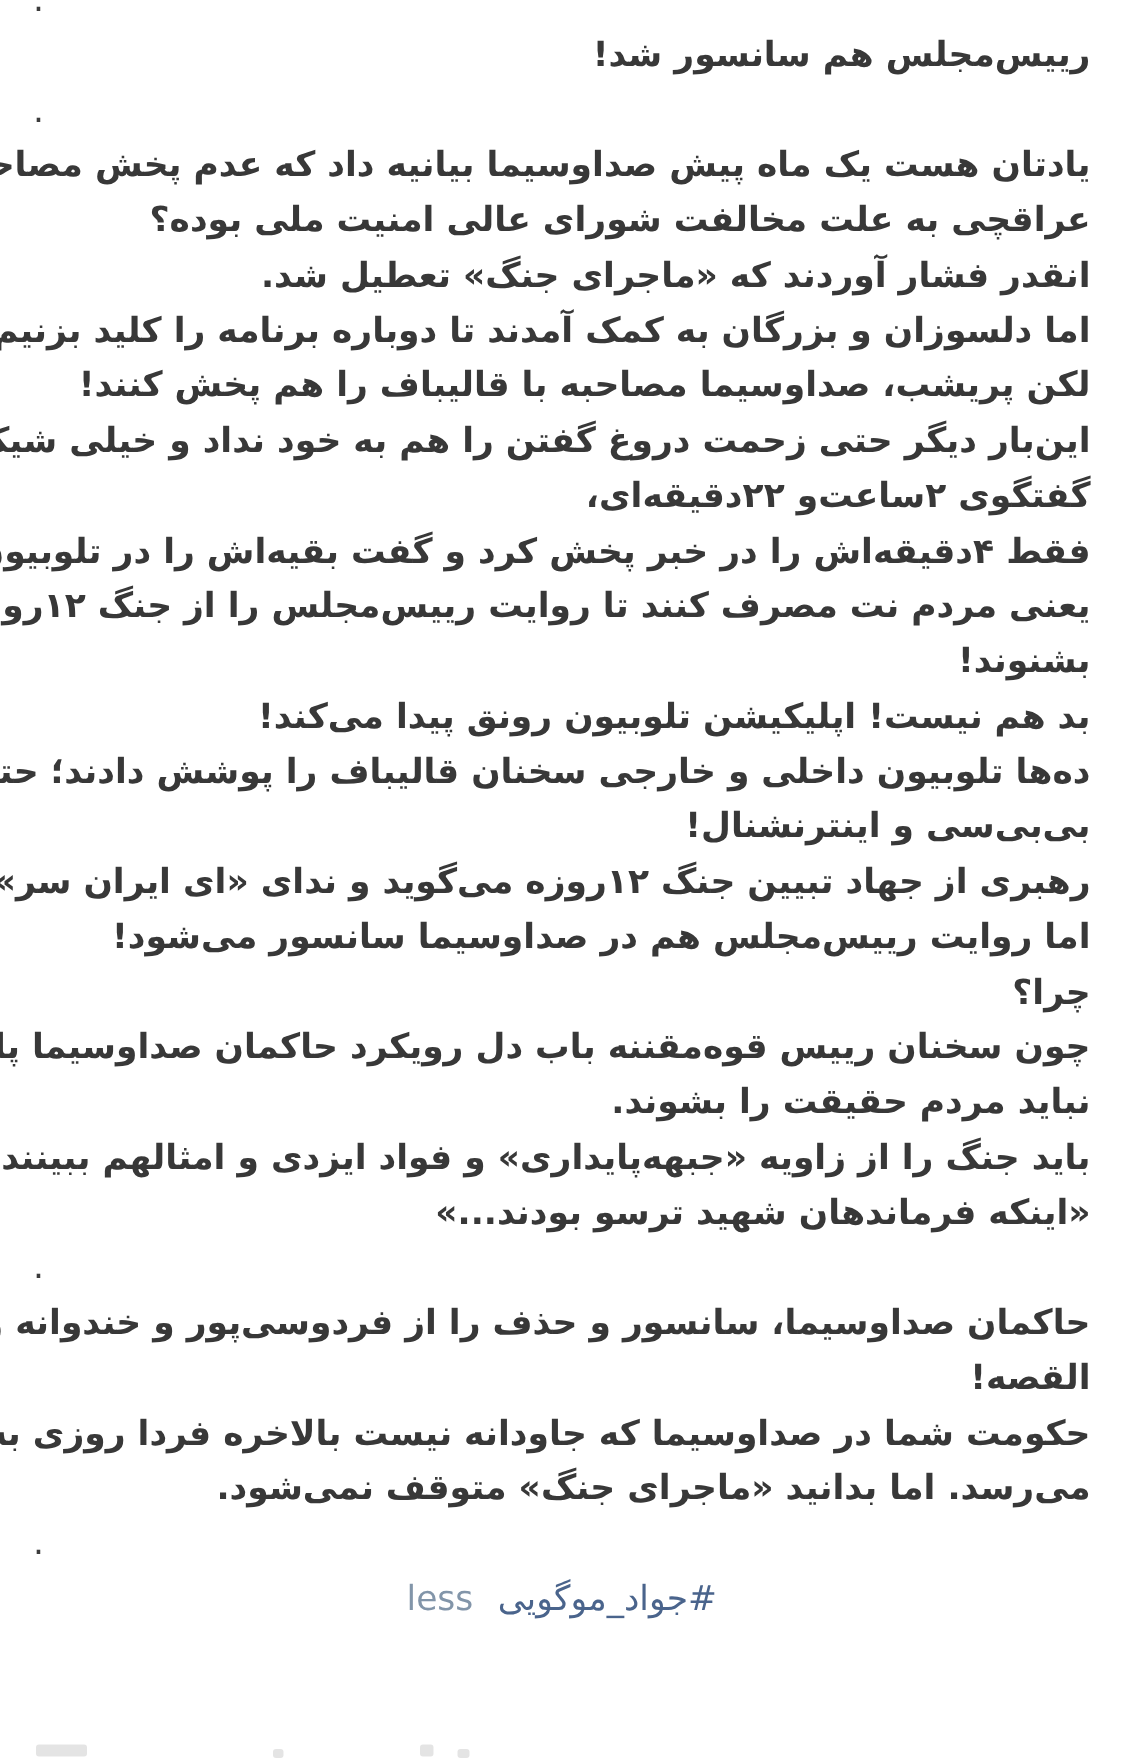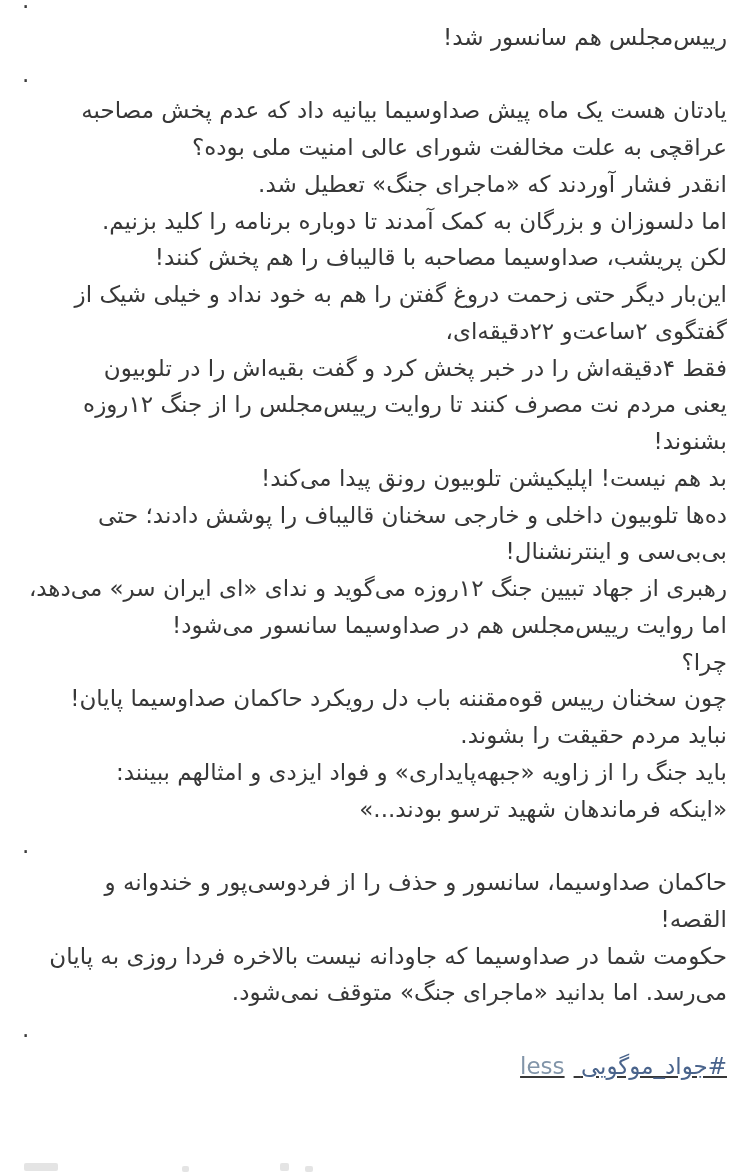--- a/index.html
+++ b/index.html
@@ -18,27 +18,28 @@
   .ln {
     font-size: 23px;
     line-height: 36.75px;
     color: #383838;
     white-space: nowrap;
   }
   .ln.rtl {
     direction: rtl;
     text-align: right;
     unicode-bidi: plaintext;
+    font-weight: bold;
   }
   .ln.dot {
     direction: ltr;
     text-align: left;
     color: #3c3c3c;
   }
-  .ln.footer { direction: rtl; text-align: right; text-decoration: underline; }
+  .ln.footer { direction: rtl; text-align: center; }
   .hashtag { color: #4a648c; cursor: pointer; }
   .less { color: #8295a9; margin-right: 9px; cursor: pointer; }
   
   .remnant { position: absolute; background: #c3c3c3; opacity: 0.45; border-radius: 2px; }
   .r1 { left: 24px;  top: 1163px; width: 34px; height: 8px; }
   .r2 { left: 182px; top: 1166px; width: 7px;  height: 6px; }
   .r3 { left: 280px; top: 1163px; width: 9px;  height: 8px; }
   .r4 { left: 305px; top: 1166px; width: 8px;  height: 6px; }
 </style>
 </head>

